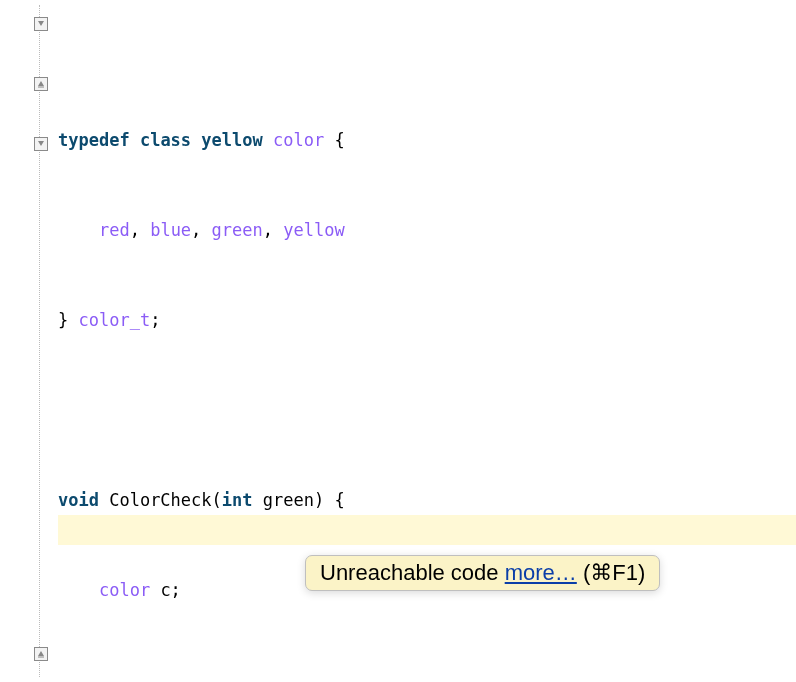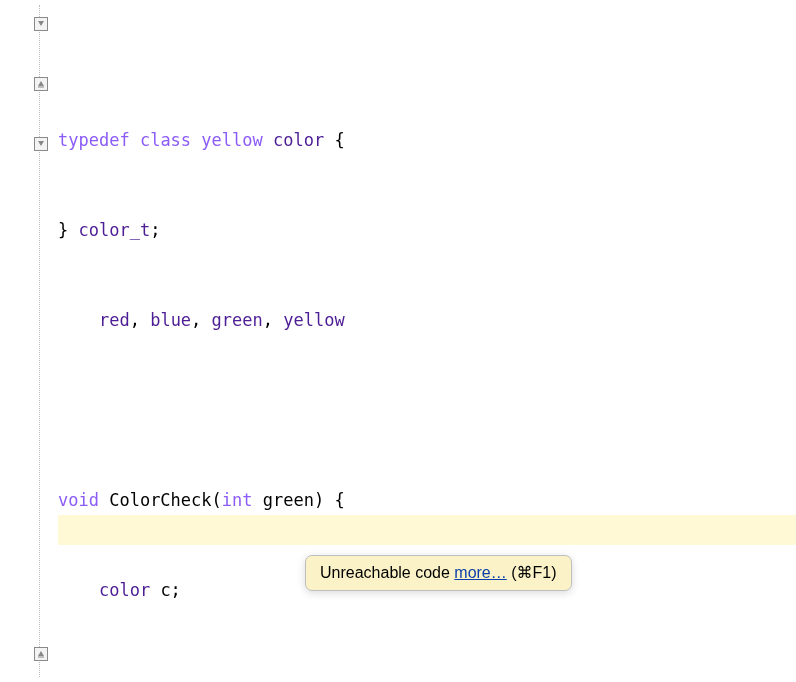--- a/index.html
+++ b/index.html
@@ -40,40 +40,40 @@
     display:flex;
     align-items:center;
     justify-content:center;
   }
   .fold svg{display:block}
   .code{
     flex:1;
     white-space:pre;
     position:relative;
   }
-  .kw{color:#8b5cf6;font-weight:normal}
-  .ident{color:#4c1d95}
+  .kw{color:#0c4a6e;font-weight:bold}
+  .ident{color:#8b5cf6}
   .highlight-line{
     position:absolute;
     left:0;right:0;
     height:30px;
     background:#fff9d6;
     z-index:0;
   }
   .row{position:relative;z-index:1}
   .tooltip{
     position:absolute;
     left:305px;
     top:555px;
     background:#fbf3c7;
     border:1px solid #bfbfbf;
     border-radius:7px;
     padding:6px 14px;
     font-family:-apple-system,"Helvetica Neue",Arial,sans-serif;
-    font-size:16px;
+    font-size:22px;
     line-height:22px;
     color:#000;
     box-shadow:0 2px 8px rgba(0,0,0,0.15);
     z-index:5;
     white-space:nowrap;
   }
   .tooltip .more{
     color:#0b3ea8;
     text-decoration:underline;
     cursor:pointer;
@@ -106,22 +106,22 @@
           <path d="M1 6 L7 6 L4 1 Z" fill="#888"></path>
           <path d="M1 7 L7 7" stroke="#888" stroke-width="1"></path>
         </svg>
     </div>
   </div>
 
   <div class="code">
     <div class="highlight-line" style="top:510px"></div>
 
     <div class="row"><span class="kw">typedef</span> <span class="kw">class</span> <span class="kw">yellow</span> <span class="ident">color</span><span> {</span></div>
+    <div class="row">    <span class="ident">red</span><span>, </span><span class="ident">blue</span><span>, </span><span class="ident">green</span><span>, </span><span class="ident">yellow</span></div>
     <div class="row"><span>} </span><span class="ident">color_t</span><span>;</span></div>
-    <div class="row">    <span class="ident">red</span><span>, </span><span class="ident">blue</span><span>, </span><span class="ident">green</span><span>, </span><span class="ident">yellow</span></div>
     <div class="row"> </div>
     <div class="row"><span class="kw">void</span><span> ColorCheck(</span><span class="kw">int</span><span> green) {</span></div>
     <div class="row">    <span class="ident">color</span><span> c;</span></div>
     <div class="row"> </div>
     
     
     
     
     
     

